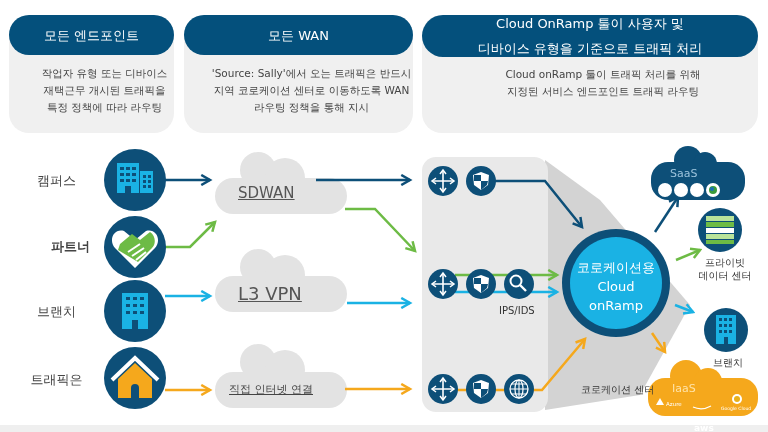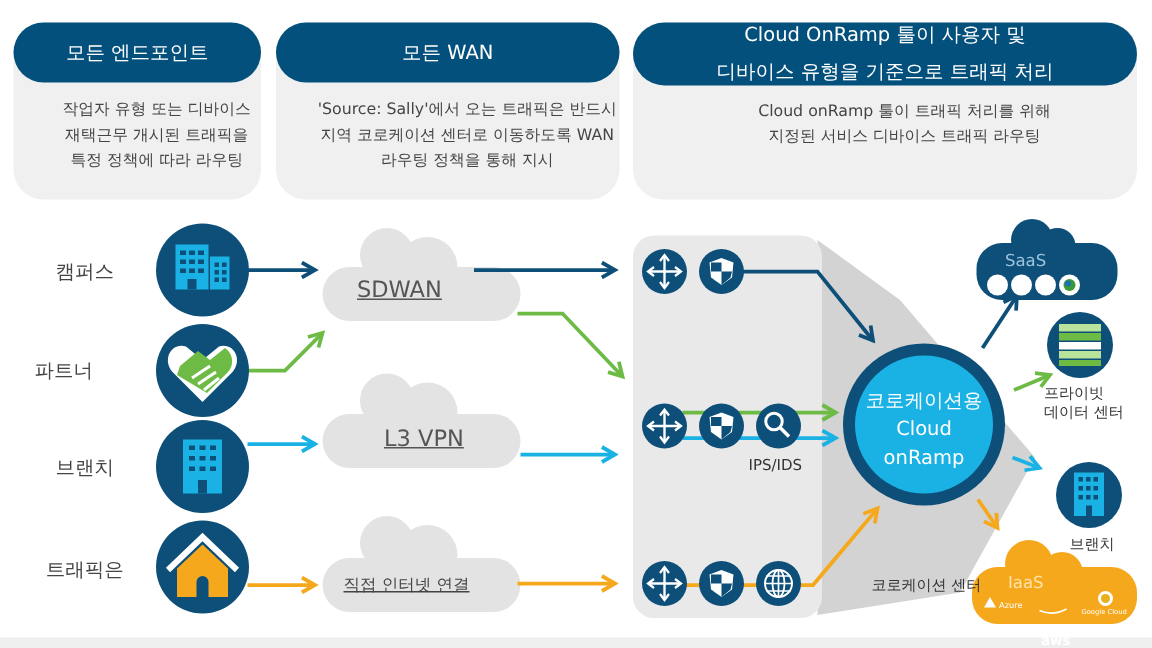--- a/index.html
+++ b/index.html
@@ -60,21 +60,21 @@
   </div>
 </div>
 
 <div class="card" id="card3">
   <div class="pill">
     <span>Cloud OnRamp 툴이 사용자 및</span>
     <span>디바이스 유형을 기준으로 트래픽 처리</span>
   </div>
   <div class="card-body">
     <span>Cloud onRamp 툴이 트래픽 처리를 위해</span>
-    <span>지정된 서비스 디바이스 트래픽 라우팅</span>
+    <span>지정된 서비스 엔드포인트 트래픽 라우팅</span>
   </div>
 </div>
 
 <svg class="diagram" width="768" height="432" viewBox="0 0 768 432">
   <defs>
     <marker id="ah-navy" viewBox="0 0 10 10" refX="8" refY="5" markerWidth="5" markerHeight="5" orient="auto">
         <path d="M1,1 L8,5 L1,9" fill="none" stroke="#0d4f78" stroke-width="2"></path>
       </marker>
     <marker id="ah-green" viewBox="0 0 10 10" refX="8" refY="5" markerWidth="5" markerHeight="5" orient="auto">
         <path d="M1,1 L8,5 L1,9" fill="none" stroke="#6dbb45" stroke-width="2"></path>
@@ -278,39 +278,39 @@
     <circle cx="737" cy="399" r="5" fill="#fff"></circle>
     <circle cx="737" cy="399" r="3" fill="#e8b01c"></circle>
   </g>
   <path d="M656,405 L660,398 L664,405 Z" fill="#fff"></path>
   <path d="M693,407 Q702,411 711,406" fill="none" stroke="#fff" stroke-width="1.2"></path>
 </svg>
 
 <div class="footer-band"></div>
 
 <div class="src-label" style="left:14px; top:172px;">캠퍼스</div>
-<div class="src-label" style="left:0; top:238px;">파트너</div>
+<div class="src-label" style="left:28px; top:238px;font-weight:bold;">파트너</div>
 <div class="src-label" style="left:14px; top:303px;">브랜치</div>
 <div class="src-label" style="left:14px; top:371px;">트래픽은</div>
 
 <div class="cloud-label" style="left:238px; top:184px; font-size:15px;">SDWAN</div>
-<div class="cloud-label" style="left:256px; top:283px; font-size:15px;">L3 VPN</div>
+<div class="cloud-label" style="left:238px; top:283px; font-size:18px;">L3 VPN</div>
 <div class="cloud-label" style="left:229px; top:382px; font-size:11px; color:#444;">직접 인터넷 연결</div>
 
 <div class="lbl" style="left:499px; top:305px;">IPS/IDS</div>
 
 <div class="center-text">
   <span>코로케이션용</span>
   <span>Cloud</span>
   <span>onRamp</span>
 </div>
 <div class="lbl" style="left:581px; top:383px;">코로케이션 센터</div>
 
 <div class="saas-text">SaaS</div>
-<div class="lbl" style="left:696px; top:256px; width:58px; line-height:13px;">
+<div class="lbl" style="left:696px; top:256px; text-align:center; width:58px; line-height:13px;">
   <span style="display:block">프라이빗</span>
   <span style="display:block">데이터 센터</span>
 </div>
 <div class="lbl" style="left:713px; top:356px;">브랜치</div>
 <div class="iaas-text">IaaS</div>
 <div class="mini" style="left:666px; top:401px;">Azure</div>
 <div class="mini" style="left:694px; top:395px; font-size:9px; font-weight:bold;margin-top:28px;">aws</div>
 <div class="mini" style="left:721px; top:406px; font-size:4.5px;">Google Cloud</div>
 
 </body></html>

